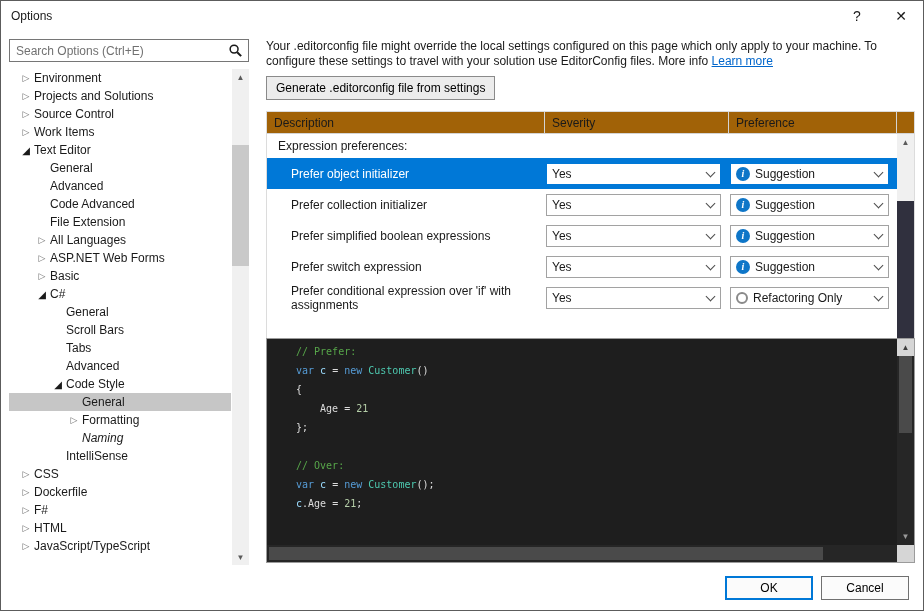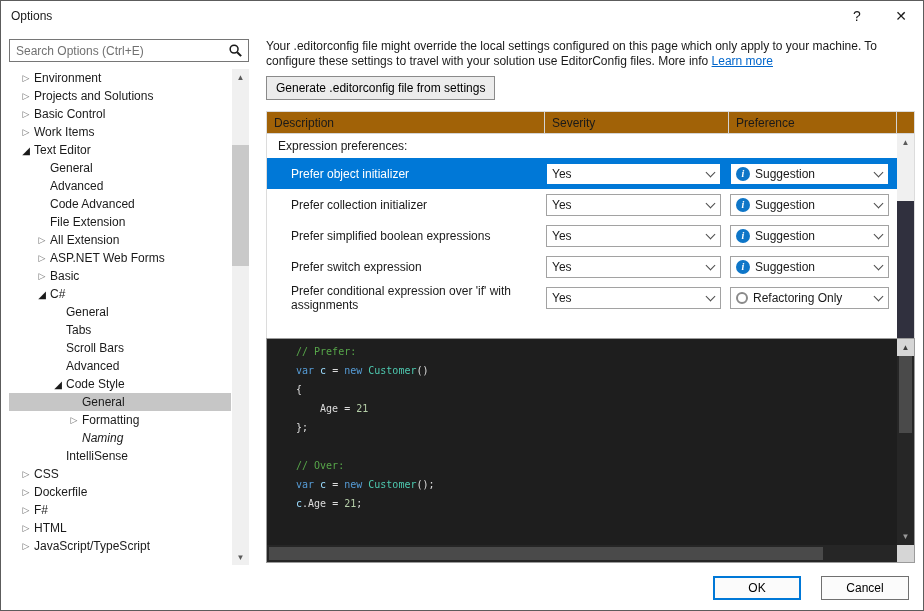--- a/index.html
+++ b/index.html
@@ -69,21 +69,21 @@
   .preview-vscroll{position:absolute;right:0;top:0;bottom:17px;width:17px;background:#262626;display:flex;flex-direction:column}
   .pv-arrow{height:17px;flex:none;display:flex;align-items:center;justify-content:center;font-size:8px;color:#9a9a9a;cursor:pointer}
   .pv-arrow.top{background:#d6d6d6;color:#3c3c3c}
   .pv-track{flex:1;position:relative}
   .pv-thumb{position:absolute;left:2px;right:2px;top:0;height:45%;background:#4a4a4a;cursor:pointer}
   .preview-hscroll{position:absolute;left:0;right:17px;bottom:0;height:17px;background:#262626}
   .ph-thumb{position:absolute;left:2px;top:2px;bottom:2px;width:88%;background:#4a4a4a;cursor:pointer}
   .preview-corner{position:absolute;right:0;bottom:0;width:17px;height:17px;background:#d6d6d6}
 
   
-  .footer{height:45px;flex:none;display:flex;justify-content:flex-end;align-items:center;gap:20px;padding:0 14px}
+  .footer{height:45px;flex:none;display:flex;justify-content:flex-end;align-items:center;gap:8px;padding:0 14px}
   .btn{width:88px;height:24px;border:1px solid #707070;background:#fbfbfb;font:inherit;cursor:pointer}
   .btn.ok{border:1px solid var(--accent);box-shadow:inset 0 0 0 1px var(--accent)}
 </style>
 </head>
 <body>
 
 <div class="dialog">
 
   <div class="titlebar">
     <span>Options</span>
@@ -108,21 +108,21 @@
             <div class="tree-item" style="padding-left: 10px;">
               <span class="expander">▷</span>
               <span class="tree-label">Environment</span>
             </div>
             <div class="tree-item" style="padding-left: 10px;">
               <span class="expander">▷</span>
               <span class="tree-label">Projects and Solutions</span>
             </div>
             <div class="tree-item" style="padding-left: 10px;">
               <span class="expander">▷</span>
-              <span class="tree-label">Basic Control</span>
+              <span class="tree-label">Source Control</span>
             </div>
             <div class="tree-item" style="padding-left: 10px;">
               <span class="expander">▷</span>
               <span class="tree-label">Work Items</span>
             </div>
             <div class="tree-item" style="padding-left: 10px;">
               <span class="expander expanded">◢</span>
               <span class="tree-label">Text Editor</span>
             </div>
             <div class="tree-item" style="padding-left: 26px;">
@@ -136,45 +136,45 @@
             <div class="tree-item" style="padding-left: 26px;">
               <span class="expander"></span>
               <span class="tree-label">Code Advanced</span>
             </div>
             <div class="tree-item" style="padding-left: 26px;">
               <span class="expander"></span>
               <span class="tree-label">File Extension</span>
             </div>
             <div class="tree-item" style="padding-left: 26px;">
               <span class="expander">▷</span>
-              <span class="tree-label">All Extension</span>
+              <span class="tree-label">All Languages</span>
             </div>
             <div class="tree-item" style="padding-left: 26px;">
               <span class="expander">▷</span>
               <span class="tree-label">ASP.NET Web Forms</span>
             </div>
             <div class="tree-item" style="padding-left: 26px;">
               <span class="expander">▷</span>
               <span class="tree-label">Basic</span>
             </div>
             <div class="tree-item" style="padding-left: 26px;">
               <span class="expander expanded">◢</span>
               <span class="tree-label">C#</span>
             </div>
             <div class="tree-item" style="padding-left: 42px;">
               <span class="expander"></span>
               <span class="tree-label">General</span>
             </div>
             <div class="tree-item" style="padding-left: 42px;">
               <span class="expander"></span>
+              <span class="tree-label">Scroll Bars</span>
+            </div>
+            <div class="tree-item" style="padding-left: 42px;">
+              <span class="expander"></span>
               <span class="tree-label">Tabs</span>
-            </div>
-            <div class="tree-item" style="padding-left: 42px;">
-              <span class="expander"></span>
-              <span class="tree-label">Scroll Bars</span>
             </div>
             <div class="tree-item" style="padding-left: 42px;">
               <span class="expander"></span>
               <span class="tree-label">Advanced</span>
             </div>
             <div class="tree-item" style="padding-left: 42px;">
               <span class="expander expanded">◢</span>
               <span class="tree-label">Code Style</span>
             </div>
             <div class="tree-item selected" style="padding-left: 58px;">

